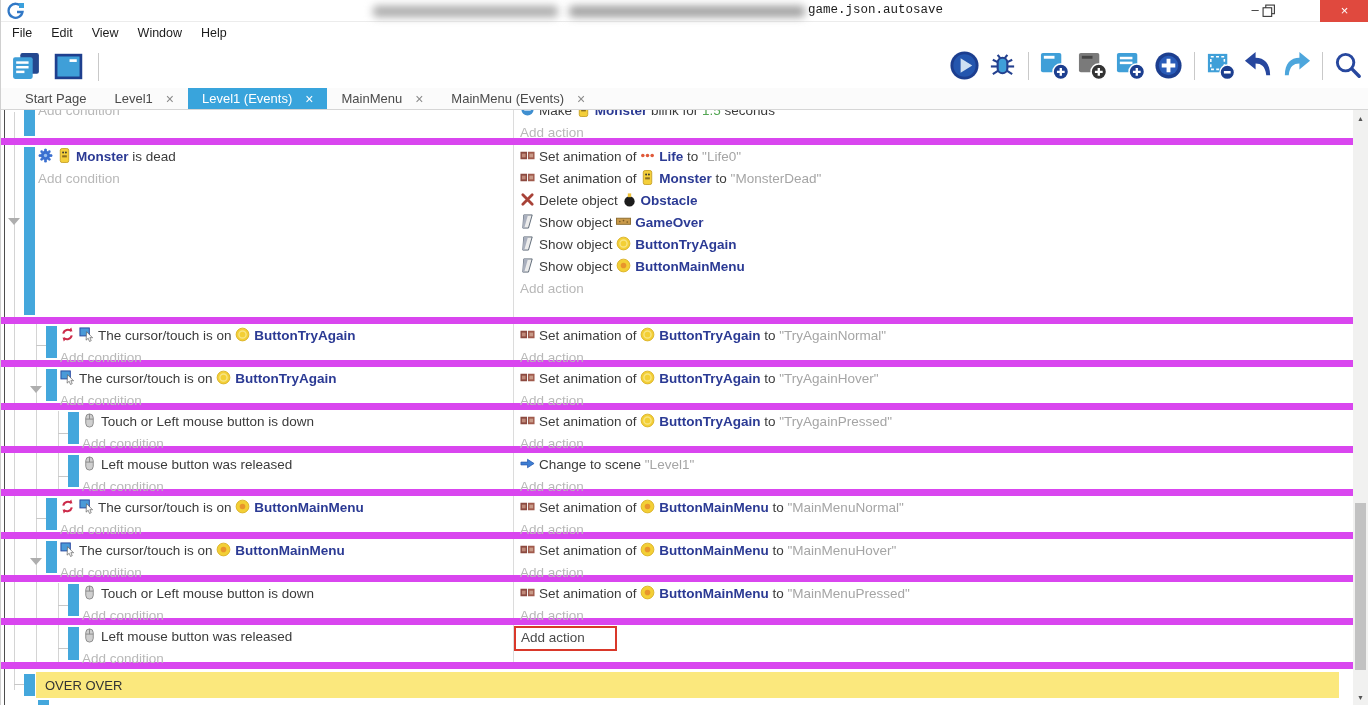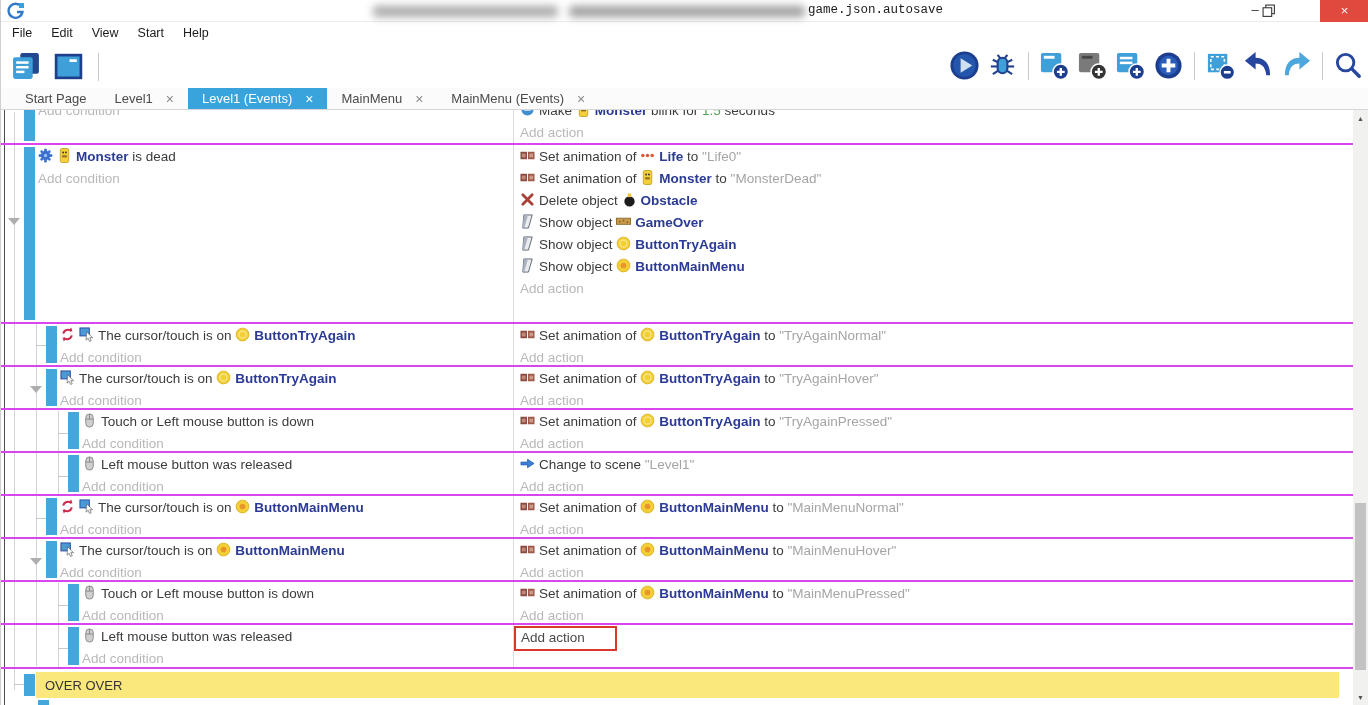--- a/index.html
+++ b/index.html
@@ -37,21 +37,21 @@
   .tab.active .x { color:#fff; }
   
   .events { position:relative; height:595px; background:#fff; overflow:hidden; }
   .dkline { position:absolute; left:3px; top:0; bottom:0; width:1px; background:#4d4d4d; }
   .vl { position:absolute; width:1px; background:#d4d4d4; }
   .hst { position:absolute; height:1px; background:#c8c8c8; }
   .tri { position:absolute; width:0; height:0; border-left:6px solid transparent;
          border-right:6px solid transparent; border-top:7px solid #aeaeae; }
   .vsep512 { position:absolute; left:512px; top:0; width:1px; height:559px; background:#dcdcdc; }
   .rows { position:absolute; left:0; top:0; width:1353px; }
-  .ev-row { position:relative; border-bottom:2px solid #d946ef; }
+  .ev-row { position:relative; border-bottom:7px solid #d946ef; }
   .ev-row.clip { overflow:hidden; }
   .bar { position:absolute; top:2px; bottom:2px; width:11px; background:#44a7dc; }
   .cond { position:absolute; left:0; top:1px; width:512px; overflow:hidden; }
   .act  { position:absolute; left:513px; top:1px; right:0; }
   .line { height:22px; line-height:22px; font-size:13.5px; white-space:nowrap; color:#3b3b3b; }
   .act .line { padding-left:6px; }
   .ic { display:inline-block; width:15px; height:15px; vertical-align:-2px; margin-right:4px; }
   .ic svg { width:100%; height:100%; }
   .obj { font-weight:bold; color:#2b3a94; }
   .str { color:#a5a5a5; }
@@ -93,21 +93,21 @@
           <rect x="1" y="3.5" width="8" height="8" fill="#fff" stroke="#333"></rect>
         </svg>
     </span>
     <span class="win-close">×</span>
   </div>
 
   <div class="menubar">
     <span>File</span>
     <span>Edit</span>
     <span>View</span>
-    <span>Start</span>
+    <span>Window</span>
     <span>Help</span>
   </div>
 
   <div class="toolbar">
     <div class="tb-left">
       <span class="tbi">
         <svg viewBox="0 0 30 30">
             <rect x="9" y="2" width="18" height="20" rx="2" fill="#24488f"></rect>
             <rect x="2" y="6" width="19" height="21" rx="2" fill="#3f9fd8"></rect>
             <rect x="5" y="10" width="12" height="2.4" fill="#fff"></rect>

